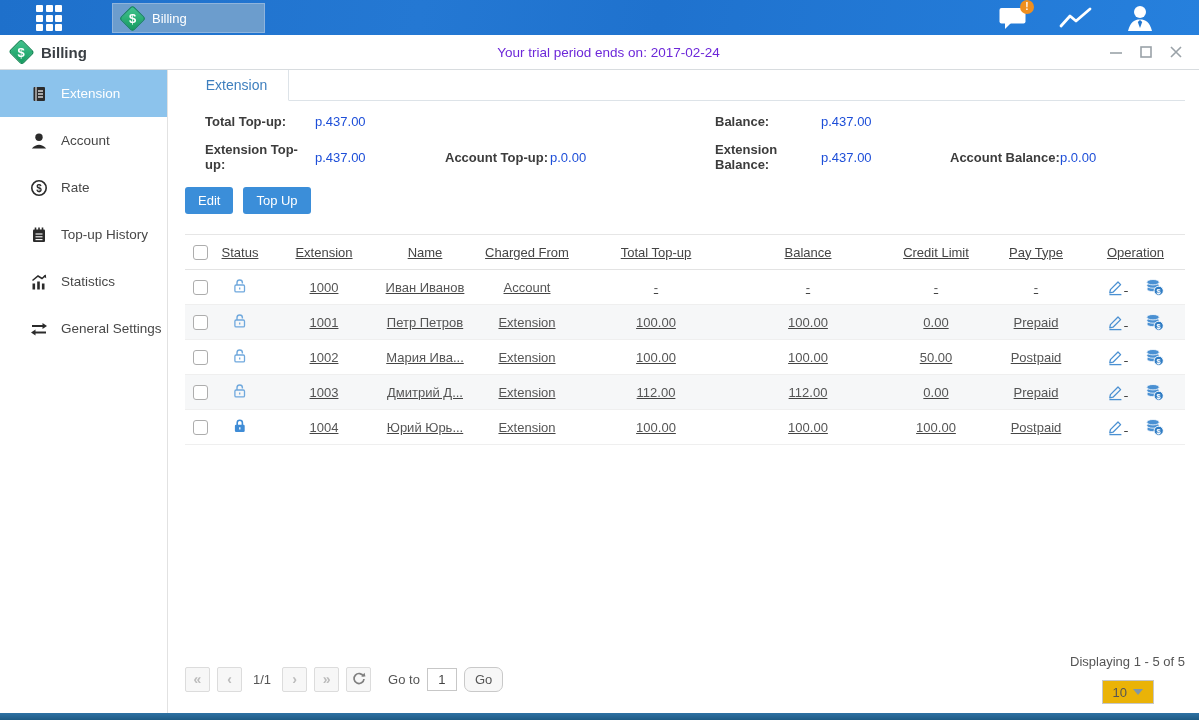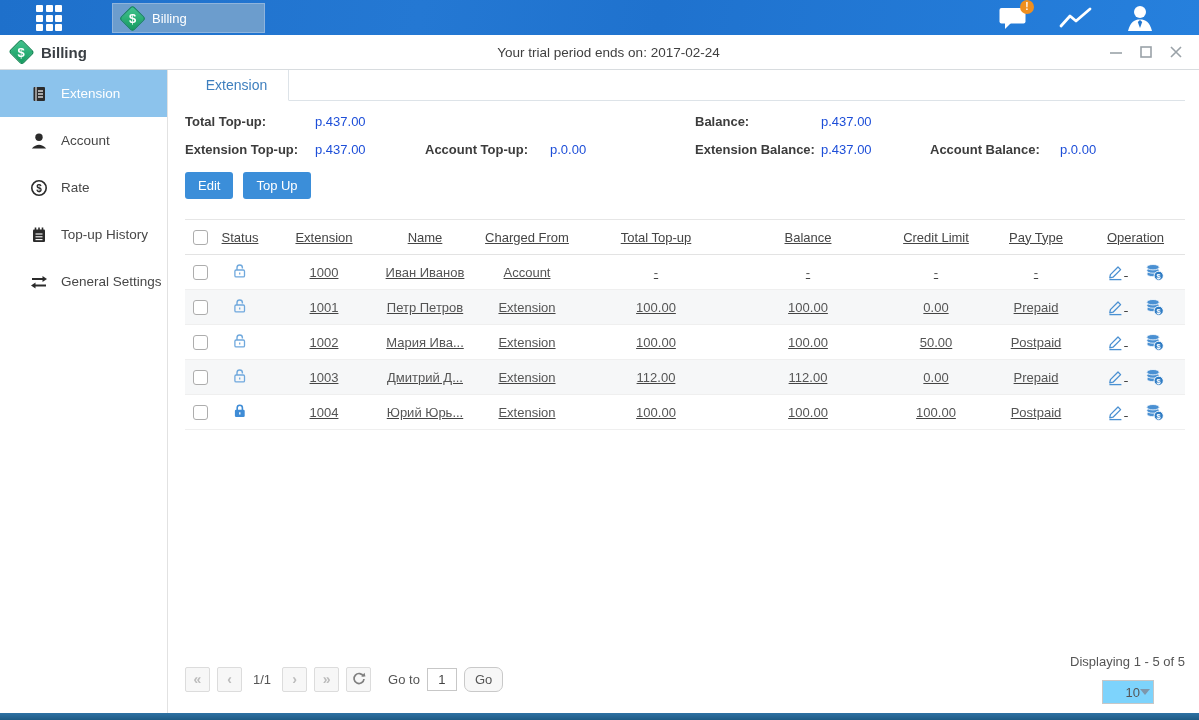--- a/index.html
+++ b/index.html
@@ -43,21 +43,21 @@
   }
 
   
   .titlebar {
     height:35px; flex:0 0 35px; background:#fff; border-bottom:1px solid #d8dcdf;
     display:flex; align-items:center; position:relative;
   }
   .title-left { display:flex; align-items:center; gap:10px; margin-left:12px; z-index:2; }
   .titlebar .diamond { width:18px; height:18px; }
   .page-title { font-weight:bold; font-size:15px; color:#3a3f44; }
-  .trial-msg { position:absolute; left:0; right:30px; text-align:center; color:#404040; font-size:13.5px;padding-left:48px; }
+  .trial-msg { position:absolute; left:0; right:30px; text-align:center; color:#6d28d9; font-size:13.5px;padding-left:48px; }
   .win-controls { margin-left:auto; display:flex; align-items:center; gap:16px; margin-right:16px; z-index:2; }
   .win-controls span { cursor:pointer; display:flex; }
 
   
   .shell { flex:1 1 auto; display:flex; min-height:0; }
 
   
   .sidebar { width:168px; flex:0 0 168px; background:#fff; border-right:1px solid #e2e2e2; }
   .side-item {
     height:47px; display:flex; align-items:center; gap:13px; padding-left:30px;
@@ -76,21 +76,21 @@
     display:flex; align-items:center; justify-content:center;
     color:#3e7fbe; font-size:14px; cursor:pointer;
   }
 
   .summary {
     margin-top:13px; font-size:13px;
     display:grid; row-gap:13px;
     grid-template-columns:130px 110px 125px 145px 126px 109px 130px auto;
     align-items:center;
   }
-  .lab { font-weight:bold; color:#3c3c3c; }
+  .lab { font-weight:bold; color:#3c3c3c;margin-left:20px; }
   .val { color:#1d4ed8; }
   .g1{grid-column:1} .g2{grid-column:2} .g3{grid-column:3} .g4{grid-column:4}
   .g5{grid-column:5} .g6{grid-column:6} .g7{grid-column:7} .g8{grid-column:8}
 
   .actions { margin-top:15px; display:flex; gap:10px; }
   .btn-primary {
     background:#3b8ed9; color:#fff; border:none; border-radius:3px;
     height:27px; padding:0 13px; font-size:13px; font-family:inherit; cursor:pointer;
   }
 
@@ -124,23 +124,23 @@
   .goto-input {
     width:30px; height:23px; border:1px solid #c7c7c7; text-align:center;
     font-size:13px; font-family:inherit; color:#444;
   }
   .go-btn {
     height:25px; padding:0 10px; background:#f7f7f7; border:1px solid #c9c9c9;
     border-radius:7px; font-size:13px; font-family:inherit; color:#555; cursor:pointer;
   }
   .pagebar-right { margin-left:auto; display:flex; align-items:center; gap:11px;flex-direction:column; }
   .page-size {
-    width:52px; height:24px; border:1px solid #c7c7c7; background:#7dd3fc;
+    width:52px; height:24px; border:1px solid #c7c7c7; background:#eab308;
     display:flex; align-items:center; justify-content:space-between;
-    padding:0 23px; cursor:pointer; color:#555;
+    padding:0 10px; cursor:pointer; color:#555;
   }
   .caret { width:0; height:0; border-left:5px solid transparent; border-right:5px solid transparent; border-top:6px solid #7e96ab; }
 
   .bottom-strip { height:7px; flex:0 0 7px; background:linear-gradient(#2e72a4,#1e5a84); }
 </style>
 </head>
 <body>
 
 <div class="app">
 
@@ -243,20 +243,30 @@
         <svg width="18" height="18" viewBox="0 0 18 18">
           <rect x="3" y="3.5" width="12" height="12.5" rx="1" fill="#2b2b2b"></rect>
           <line x1="5.5" y1="1.5" x2="5.5" y2="5" stroke="#2b2b2b" stroke-width="1.6"></line>
           <line x1="9" y1="1.5" x2="9" y2="5" stroke="#2b2b2b" stroke-width="1.6"></line>
           <line x1="12.5" y1="1.5" x2="12.5" y2="5" stroke="#2b2b2b" stroke-width="1.6"></line>
           <line x1="5.5" y1="8" x2="12.5" y2="8" stroke="#fff" stroke-width="1.1"></line>
           <line x1="5.5" y1="10.8" x2="12.5" y2="10.8" stroke="#fff" stroke-width="1.1"></line>
           <line x1="5.5" y1="13.6" x2="12.5" y2="13.6" stroke="#fff" stroke-width="1.1"></line>
         </svg>
         <span>Top-up History</span>
+      </div>
+      <div class="side-item">
+        <svg width="18" height="18" viewBox="0 0 18 18">
+          <rect x="2.5" y="10.5" width="2.6" height="6" fill="#2b2b2b"></rect>
+          <rect x="7.2" y="8.5" width="2.6" height="8" fill="#2b2b2b"></rect>
+          <rect x="11.9" y="10.5" width="2.6" height="6" fill="#2b2b2b"></rect>
+          <polyline points="2.5,7.5 8,3 12,5.5 15.5,2.5" fill="none" stroke="#2b2b2b" stroke-width="1.5"></polyline>
+          <polygon points="15.8,1.5 16.2,5.2 13.2,3.2" fill="#2b2b2b"></polygon>
+        </svg>
+        <span>Statistics</span>
       </div>
       <div class="side-item">
         <svg width="18" height="18" viewBox="0 0 18 18">
           <line x1="2" y1="6" x2="13.5" y2="6" stroke="#2b2b2b" stroke-width="2"></line>
           <polygon points="12.5,3 17,6 12.5,9" fill="#2b2b2b"></polygon>
           <line x1="4.5" y1="12.5" x2="16" y2="12.5" stroke="#2b2b2b" stroke-width="2"></line>
           <polygon points="5.5,9.5 1,12.5 5.5,15.5" fill="#2b2b2b"></polygon>
         </svg>
         <span>General Settings</span>
       </div>

